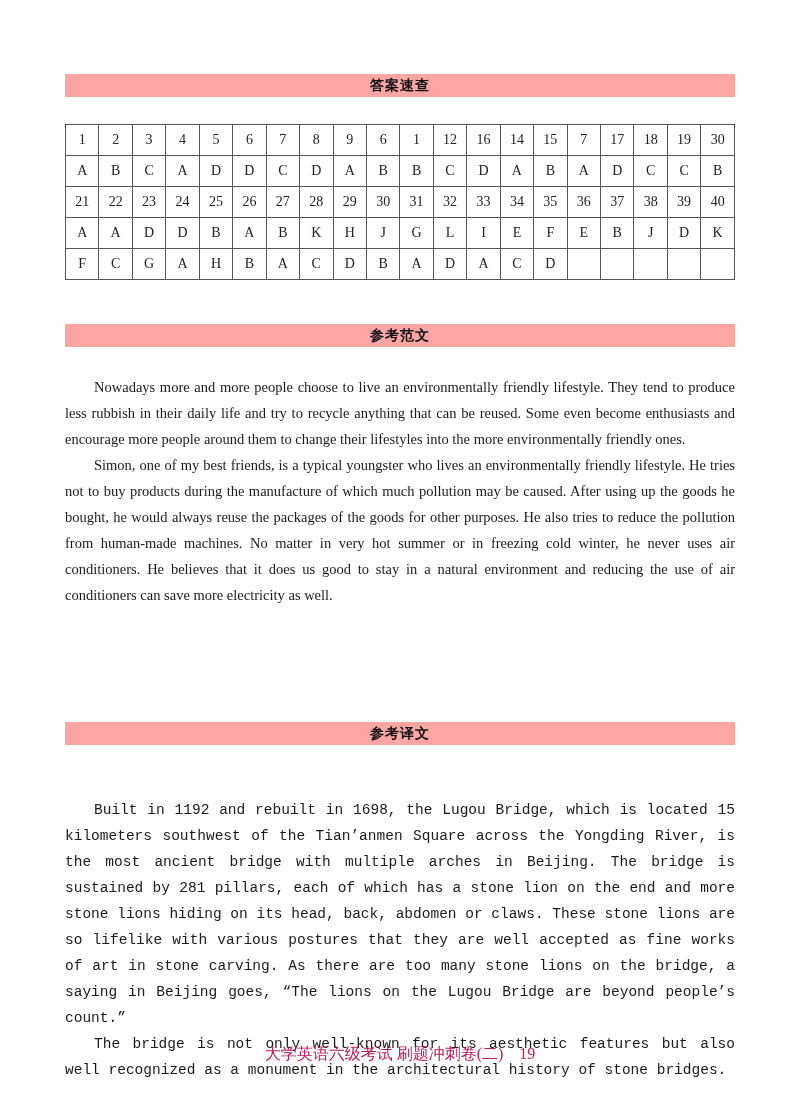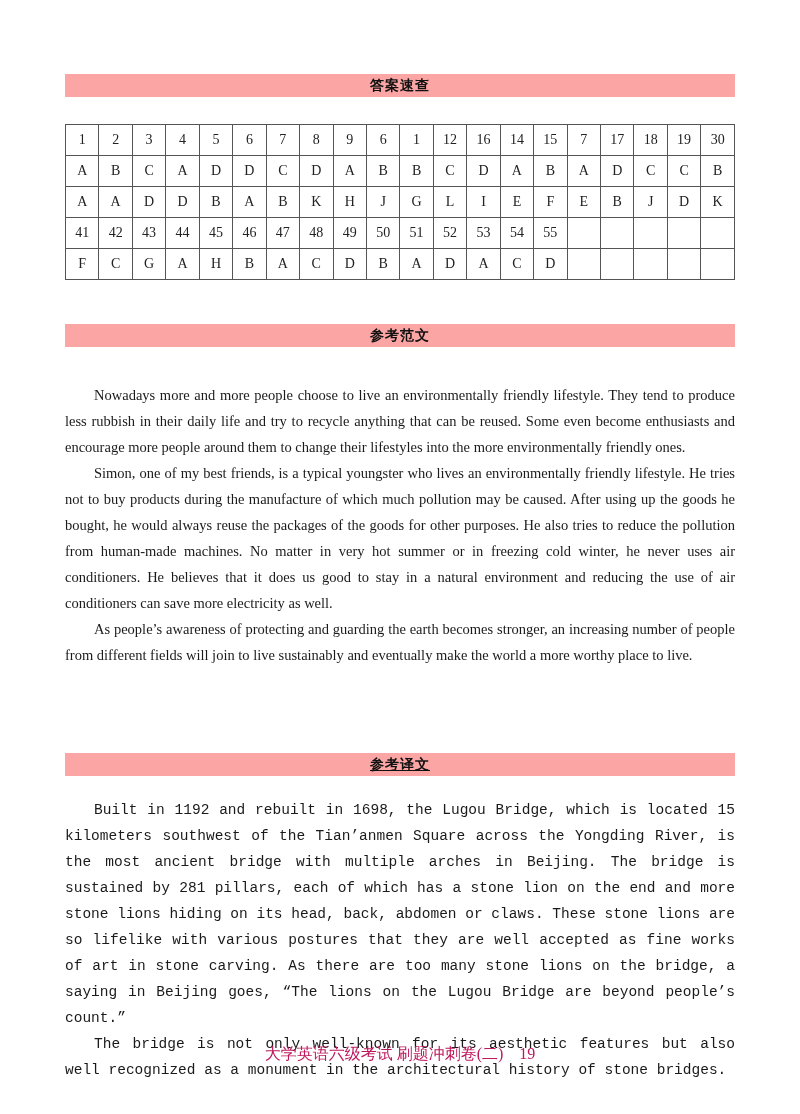--- a/index.html
+++ b/index.html
@@ -69,62 +69,62 @@
           <td>D</td>
           <td>A</td>
           <td>B</td>
           <td>A</td>
           <td>D</td>
           <td>C</td>
           <td>C</td>
           <td>B</td>
         </tr>
         <tr>
+          <td>21</td>
+          <td>22</td>
+          <td>23</td>
+          <td>24</td>
+          <td>25</td>
+          <td>26</td>
+          <td>27</td>
+          <td>28</td>
+          <td>29</td>
+          <td>30</td>
+          <td>31</td>
+          <td>32</td>
+          <td>33</td>
+          <td>34</td>
+          <td>35</td>
+          <td>36</td>
+          <td>37</td>
+          <td>38</td>
+          <td>39</td>
+          <td>40</td>
+        </tr>
+        <tr>
           <td>A</td>
           <td>A</td>
           <td>D</td>
           <td>D</td>
           <td>B</td>
           <td>A</td>
           <td>B</td>
           <td>K</td>
           <td>H</td>
           <td>J</td>
           <td>G</td>
           <td>L</td>
           <td>I</td>
           <td>E</td>
           <td>F</td>
           <td>E</td>
           <td>B</td>
           <td>J</td>
           <td>D</td>
           <td>K</td>
-        </tr>
-        <tr>
-          <td>41</td>
-          <td>42</td>
-          <td>43</td>
-          <td>44</td>
-          <td>45</td>
-          <td>46</td>
-          <td>47</td>
-          <td>48</td>
-          <td>49</td>
-          <td>50</td>
-          <td>51</td>
-          <td>52</td>
-          <td>53</td>
-          <td>54</td>
-          <td>55</td>
-          <td></td>
-          <td></td>
-          <td></td>
-          <td></td>
-          <td></td>
         </tr>
         <tr>
           <td>F</td>
           <td>C</td>
           <td>G</td>
           <td>A</td>
           <td>H</td>
           <td>B</td>
           <td>A</td>
           <td>C</td>
@@ -141,27 +141,26 @@
           <td></td>
           <td></td>
         </tr>
       </tbody>
   </table>
 
   <div class="section-bar" style="top:324px;">
     <span>参考范文</span>
   </div>
 
-  <div class="text-block" style="top:382px;">
+  <div class="text-block" style="top:374px;">
     <p>Nowadays more and more people choose to live an environmentally friendly lifestyle. They tend to produce less rubbish in their daily life and try to recycle anything that can be reused. Some even become enthusiasts and encourage more people around them to change their lifestyles into the more environmentally friendly ones.</p>
     <p>Simon, one of my best friends, is a typical youngster who lives an environmentally friendly lifestyle. He tries not to buy products during the manufacture of which much pollution may be caused. After using up the goods he bought, he would always reuse the packages of the goods for other purposes. He also tries to reduce the pollution from human-made machines. No matter in very hot summer or in freezing cold winter, he never uses air conditioners. He believes that it does us good to stay in a natural environment and reducing the use of air conditioners can save more electricity as well.</p>
-    <p>As people’s awareness of protecting and guarding the earth becomes stronger, an increasing number of people from different fields will join to live sustainably and eventually make the world a more worthy place to live.</p>
   </div>
 
-  <div class="section-bar" style="top:753px;text-decoration:underline;">
+  <div class="section-bar" style="top:722px;">
     <span>参考译文</span>
   </div>
 
   <div class="text-block" style="top:797px;font-family:Liberation Mono, monospace;">
     <p>Built in 1192 and rebuilt in 1698, the Lugou Bridge, which is located 15 kilometers southwest of the Tian’anmen Square across the Yongding River, is the most ancient bridge with multiple arches in Beijing. The bridge is sustained by 281 pillars, each of which has a stone lion on the end and more stone lions hiding on its head, back, abdomen or claws. These stone lions are so lifelike with various postures that they are well accepted as fine works of art in stone carving. As there are too many stone lions on the bridge, a saying in Beijing goes, “The lions on the Lugou Bridge are beyond people’s count.”</p>
     <p>The bridge is not only well-known for its aesthetic features but also well recognized as a monument in the architectural history of stone bridges.</p>
   </div>
 
   <div class="footer">
     <span>大学英语六级考试 刷题冲刺卷(二)</span>

